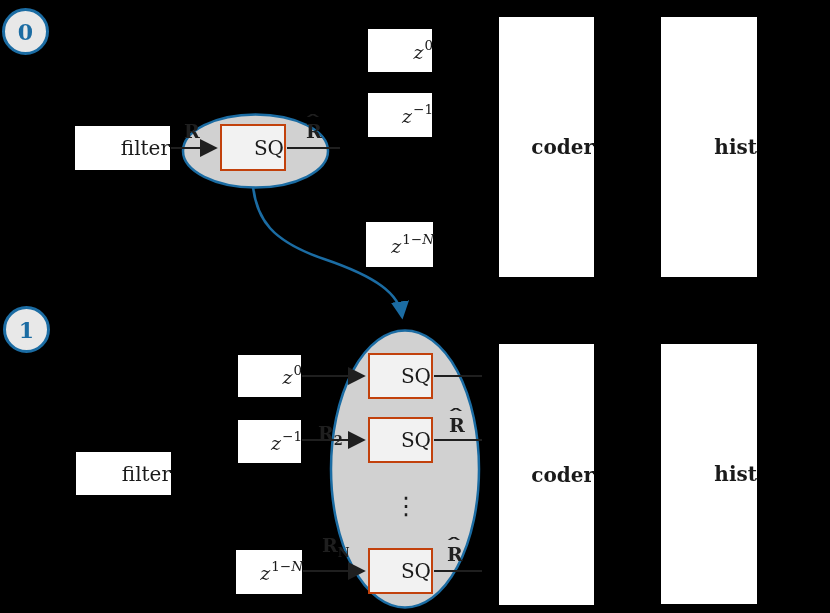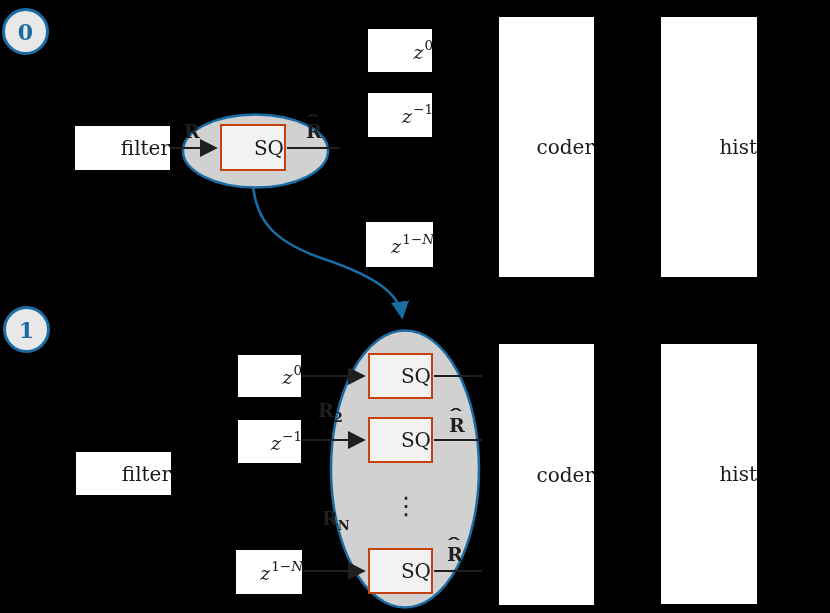--- a/index.html
+++ b/index.html
@@ -26,21 +26,21 @@
   .arrowhead-blue{fill:var(--accent-blue);}
 
   .box{
     position:absolute;display:flex;align-items:center;justify-content:flex-end;
     background:var(--box-fill);font-size:20px;
   }
   .sqbox{
     background:var(--sq-fill);
     border:2px solid #c2410c;
   }
-  .tallbox{font-size:20px;}
+  .tallbox{font-size:20px;font-weight:bold;}
   .zlab i{font-style:italic;font-size:19px;}
   .zlab sup{font-size:13.5px;position:relative;top:-1px;left:1px;}
   .zlab sup i{font-size:13.5px;}
 
   .stage-badge{
     position:absolute;width:41px;height:41px;border-radius:50%;
     background:var(--badge-fill);border:3px solid var(--accent-blue);
     display:flex;align-items:center;justify-content:center;
     color:var(--accent-blue);font-weight:bold;font-size:22px;
   }
@@ -152,24 +152,24 @@
     <span>SQ</span>
   </div>
   <div class="box sqbox" style="left:368px;top:548px;width:61px;height:42px">
     <span>SQ</span>
   </div>
 
   <div class="vdots" style="left:394px;top:494px">
     <span>⋮</span>
   </div>
 
-  <span class="mlabel" style="left:318px;top:401px">
+  <span class="mlabel" style="left:318px;top:424px">
     <span>R</span><sub>2</sub>
   </span>
-  <span class="mlabel" style="left:322px;top:509px">
+  <span class="mlabel" style="left:322px;top:536px">
     <span>R</span><sub>N</sub>
   </span>
   <span class="mlabel" style="left:449px;top:416px">
     <span class="accent">ˆ</span><span>R</span>
   </span>
   <span class="mlabel" style="left:447px;top:545px">
     <span class="accent">ˆ</span><span>R</span>
   </span>
 
   <div class="box tallbox" style="left:499px;top:344px;width:95px;height:261px">

